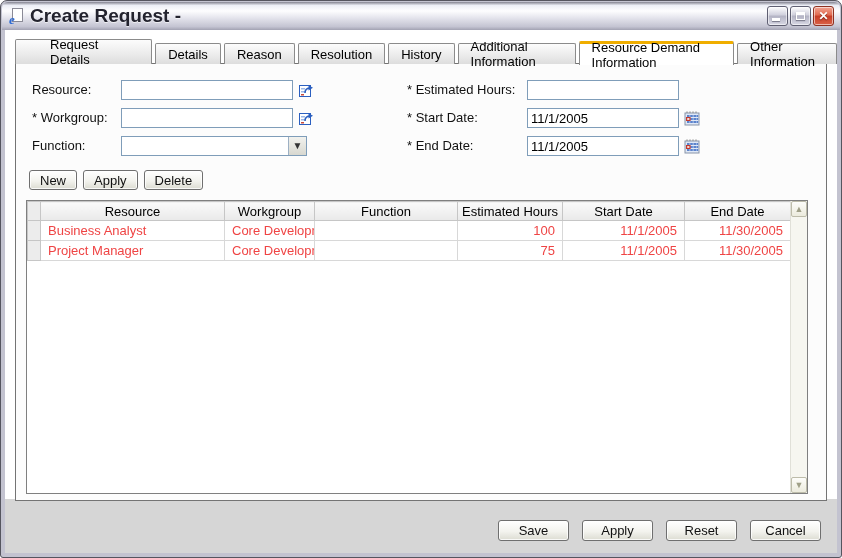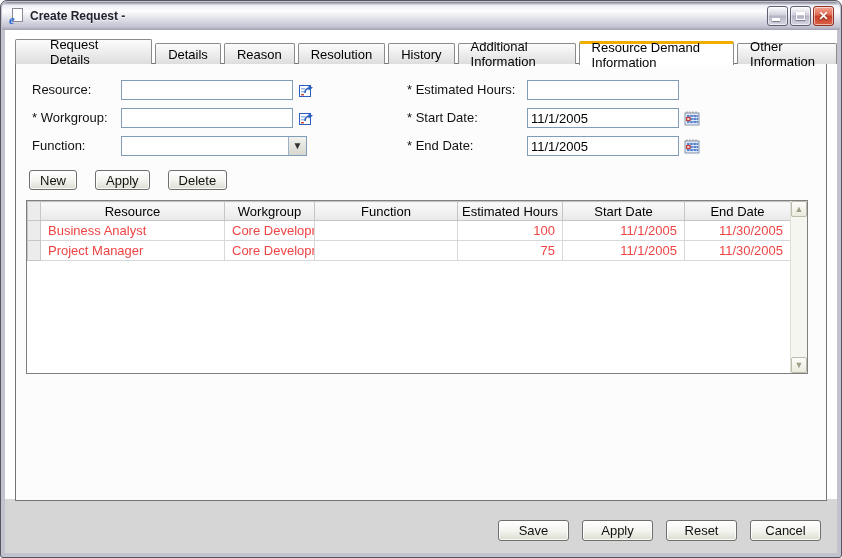--- a/index.html
+++ b/index.html
@@ -3,21 +3,21 @@
 <meta charset="utf-8">
 <style>
   html,body{margin:0;padding:0;background:#fff;font-family:"Liberation Sans",sans-serif;}
   .stage{position:relative;width:842px;height:558px;overflow:hidden;}
   
   .window{position:absolute;inset:0;background:#c3c3d0;border:1px solid #55555f;
           border-radius:7px 7px 3px 3px;box-sizing:border-box;}
   .titlebar{position:absolute;left:1px;right:1px;top:1px;height:28px;border-radius:6px 6px 0 0;
     background:linear-gradient(180deg,#82828f 0%,#eceef6 12%,#fdfdfe 32%,#e6e6ee 55%,#c4c4d2 88%,#a2a2b2 100%);
     display:flex;align-items:center;padding:0 6px 0 7px;box-sizing:border-box;}
-  .title-text{font-size:12px;font-weight:bold;color:#23232e;margin-left:5px;flex:1;
+  .title-text{font-size:19px;font-weight:bold;color:#23232e;margin-left:5px;flex:1;
     text-shadow:0 1px 0 rgba(255,255,255,.6);white-space:nowrap;}
   .ie-icon{width:16px;height:16px;position:relative;flex:0 0 auto;}
   .ie-icon .page{position:absolute;left:3px;top:0;width:11px;height:14px;background:#fff;
     border:1px solid #8a8a96;box-sizing:border-box;}
   .ie-icon .e{position:absolute;left:0;bottom:-2px;font-family:"Liberation Serif",serif;
     font-style:italic;font-weight:bold;font-size:13px;color:#2e6bd4;line-height:13px;}
   .winbtns{display:flex;gap:2px;}
   .winbtn{width:21px;height:20px;border:1px solid #5f5f72;border-radius:3px;box-sizing:border-box;
     background:linear-gradient(180deg,#fdfdfe,#cfcfdc 45%,#b3b3c4 50%,#d8d8e4);position:relative;
     box-shadow:inset 0 0 0 1px rgba(255,255,255,.55);}
@@ -47,24 +47,24 @@
   .combo{position:absolute;height:20px;width:186px;border:1px solid #7f9db9;background:#fff;
     box-sizing:border-box;}
   .combo .arrowbtn{position:absolute;right:0;top:0;bottom:0;width:17px;border-left:1px solid #9db0c4;
     background:linear-gradient(180deg,#f2f2ee,#d8d8d0);display:flex;align-items:center;justify-content:center;}
   .combo .chev{font-size:10px;color:#333;line-height:1;}
   .mini-ico{position:absolute;width:16px;height:16px;cursor:pointer;}
   
   .btn{border:1px solid #6f6f6f;border-radius:3px;font-family:"Liberation Sans",sans-serif;
     background:linear-gradient(180deg,#ffffff,#f3f3ee 55%,#dcdcd2);font-size:13px;color:#111;
     box-shadow:inset 0 0 0 1px rgba(255,255,255,.8);cursor:pointer;}
-  .toolbar{position:absolute;left:13px;top:106px;display:flex;gap:18px;}
+  .toolbar{position:absolute;left:13px;top:106px;display:flex;gap:6px;}
   .toolbar .btn{height:20px;padding:0 10px;}
   
-  .grid-wrap{position:absolute;left:10px;top:136px;width:782px;height:174px;border:1px solid #7f7f7f;
+  .grid-wrap{position:absolute;left:10px;top:136px;width:782px;height:294px;border:1px solid #7f7f7f;
     background:#fff;box-sizing:border-box;}
   .grid{border-collapse:collapse;table-layout:fixed;width:764px;font-size:13px;}
   .grid th{height:18px;font-weight:normal;background:linear-gradient(180deg,#fafafa,#e9e9e9);
     border:1px solid #c6c6c6;padding:0 4px;text-align:center;color:#000;overflow:hidden;white-space:nowrap;}
   .grid td{height:19px;border:1px solid #d8d8d8;padding:0 7px;color:#ef4444;overflow:hidden;white-space:nowrap;}
   .grid .sel{background:#ececec;border:1px solid #c6c6c6;padding:0;}
   .grid td.num{text-align:right;}
   
   .scroll{position:absolute;top:0;right:0;bottom:0;width:16px;background:#f6f6f0;
     border-left:1px solid #e0e0d8;}

